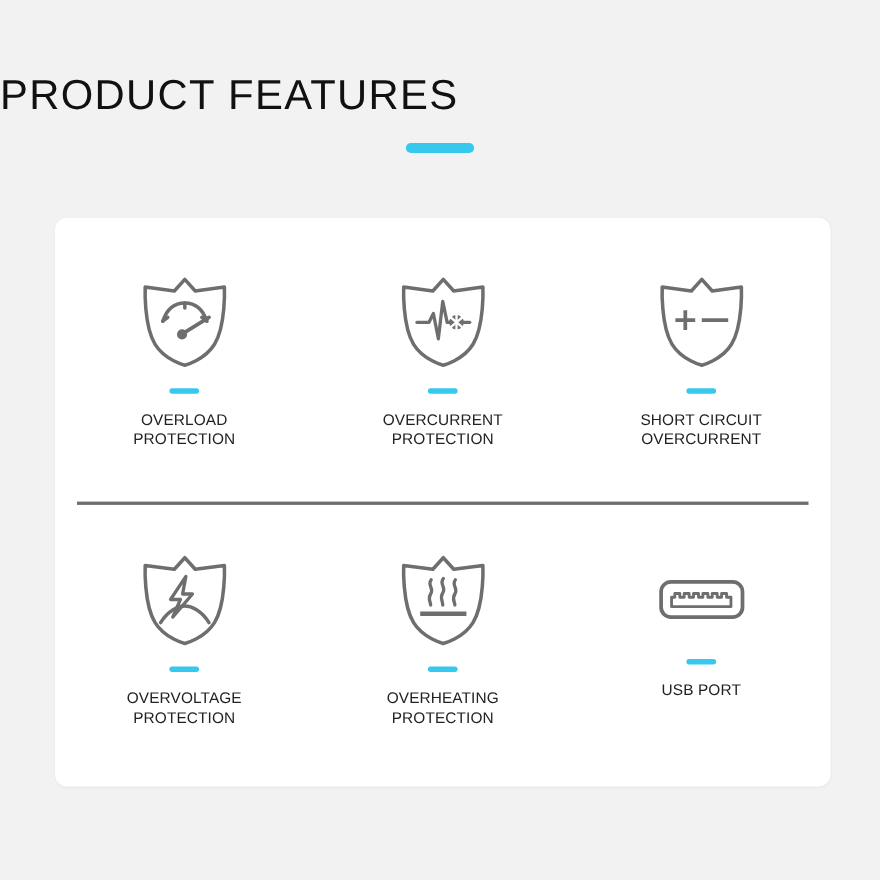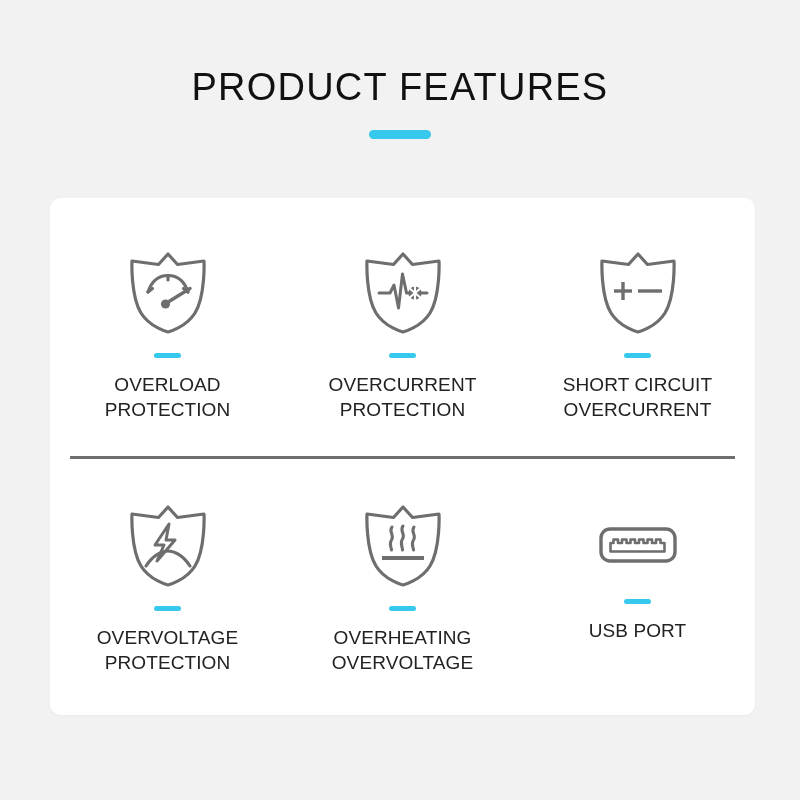--- a/index.html
+++ b/index.html
@@ -18,21 +18,21 @@
     height: 800px;
     background: #f2f2f2;
   }
 
   
   .header {
     position: absolute;
     top: 68px;
     left: 0;
     width: 800px;
-    text-align: center;
+    text-align: left;
   }
 
   .page-title {
     font-size: 38px;
     letter-spacing: 1.2px;
     font-weight: 400;
     color: #111111;
     line-height: 1.0;
     font-family: "Liberation Sans", sans-serif;
   }
@@ -101,21 +101,21 @@
     border-radius: 3px;
     background: #37c8ed;
     margin-top: 13px;
   }
 
   .cell-usb .accent-bar { margin-top: 24px; }
 
   .feature-label {
     margin-top: 14px;
     text-align: center;
-    font-size: 19px;
+    font-size: 14px;
     line-height: 1.32;
     color: #222222;
     letter-spacing: 0.1px;
     white-space: pre-line;
     font-family: "Liberation Sans", sans-serif;
   }
 
   .divider {
     position: absolute;
     left: 20px;
@@ -213,21 +213,21 @@
           <svg width="92" height="92" viewBox="0 0 92 92" fill="none">
             <path d="M46 8 L36.5 18.5 L10 15 C10 15 8.5 50 19 67 C28 81.5 46 86 46 86 C46 86 64 81.5 73 67 C83.5 50 82 15 82 15 L55.5 18.5 Z" stroke="#6e6e6e" stroke-width="3.2" stroke-linejoin="round" stroke-linecap="round" fill="none"></path>
             <path d="M35 28 C31 33 38 36 34.5 41 C31.5 45.5 34.5 48 34.5 51" stroke="#6e6e6e" stroke-width="3" stroke-linecap="round" fill="none"></path>
             <path d="M46 27 C42 32 49 35 45.5 40 C42.5 44.5 45.5 47 45.5 51" stroke="#6e6e6e" stroke-width="3" stroke-linecap="round" fill="none"></path>
             <path d="M57 28 C53 33 60 36 56.5 41 C53.5 45.5 56.5 48 56.5 51" stroke="#6e6e6e" stroke-width="3" stroke-linecap="round" fill="none"></path>
             <path d="M25 59 L67 59" stroke="#6e6e6e" stroke-width="4" stroke-linecap="butt"></path>
           </svg>
         </div>
         <div class="accent-bar"></div>
         <div class="feature-label">OVERHEATING
-OVERVOLTAGE</div>
+PROTECTION</div>
       </div>
 
       <div class="cell cell-usb">
         <div class="icon-wrap-usb">
           <svg width="90" height="50" viewBox="0 0 90 50" fill="none">
             <rect x="8" y="9" width="74" height="32" rx="9" ry="9" stroke="#6e6e6e" stroke-width="3.4" fill="none"></rect>
             <path d="M17.5 31.5 L17.5 23 L20.5 23 L20.5 19.5 L25 19.5 L25 23 L29 23 L29 19.5 L33.5 19.5 L33.5 23 L37.5 23 L37.5 19.5 L42 19.5 L42 23 L46 23 L46 19.5 L50.5 19.5 L50.5 23 L54.5 23 L54.5 19.5 L59 19.5 L59 23 L63 23 L63 19.5 L67.5 19.5 L67.5 23 L71.5 23 L71.5 31.5 Z" stroke="#6e6e6e" stroke-width="2.6" stroke-linejoin="round" fill="none"></path>
           </svg>
         </div>
         <div class="accent-bar"></div>

